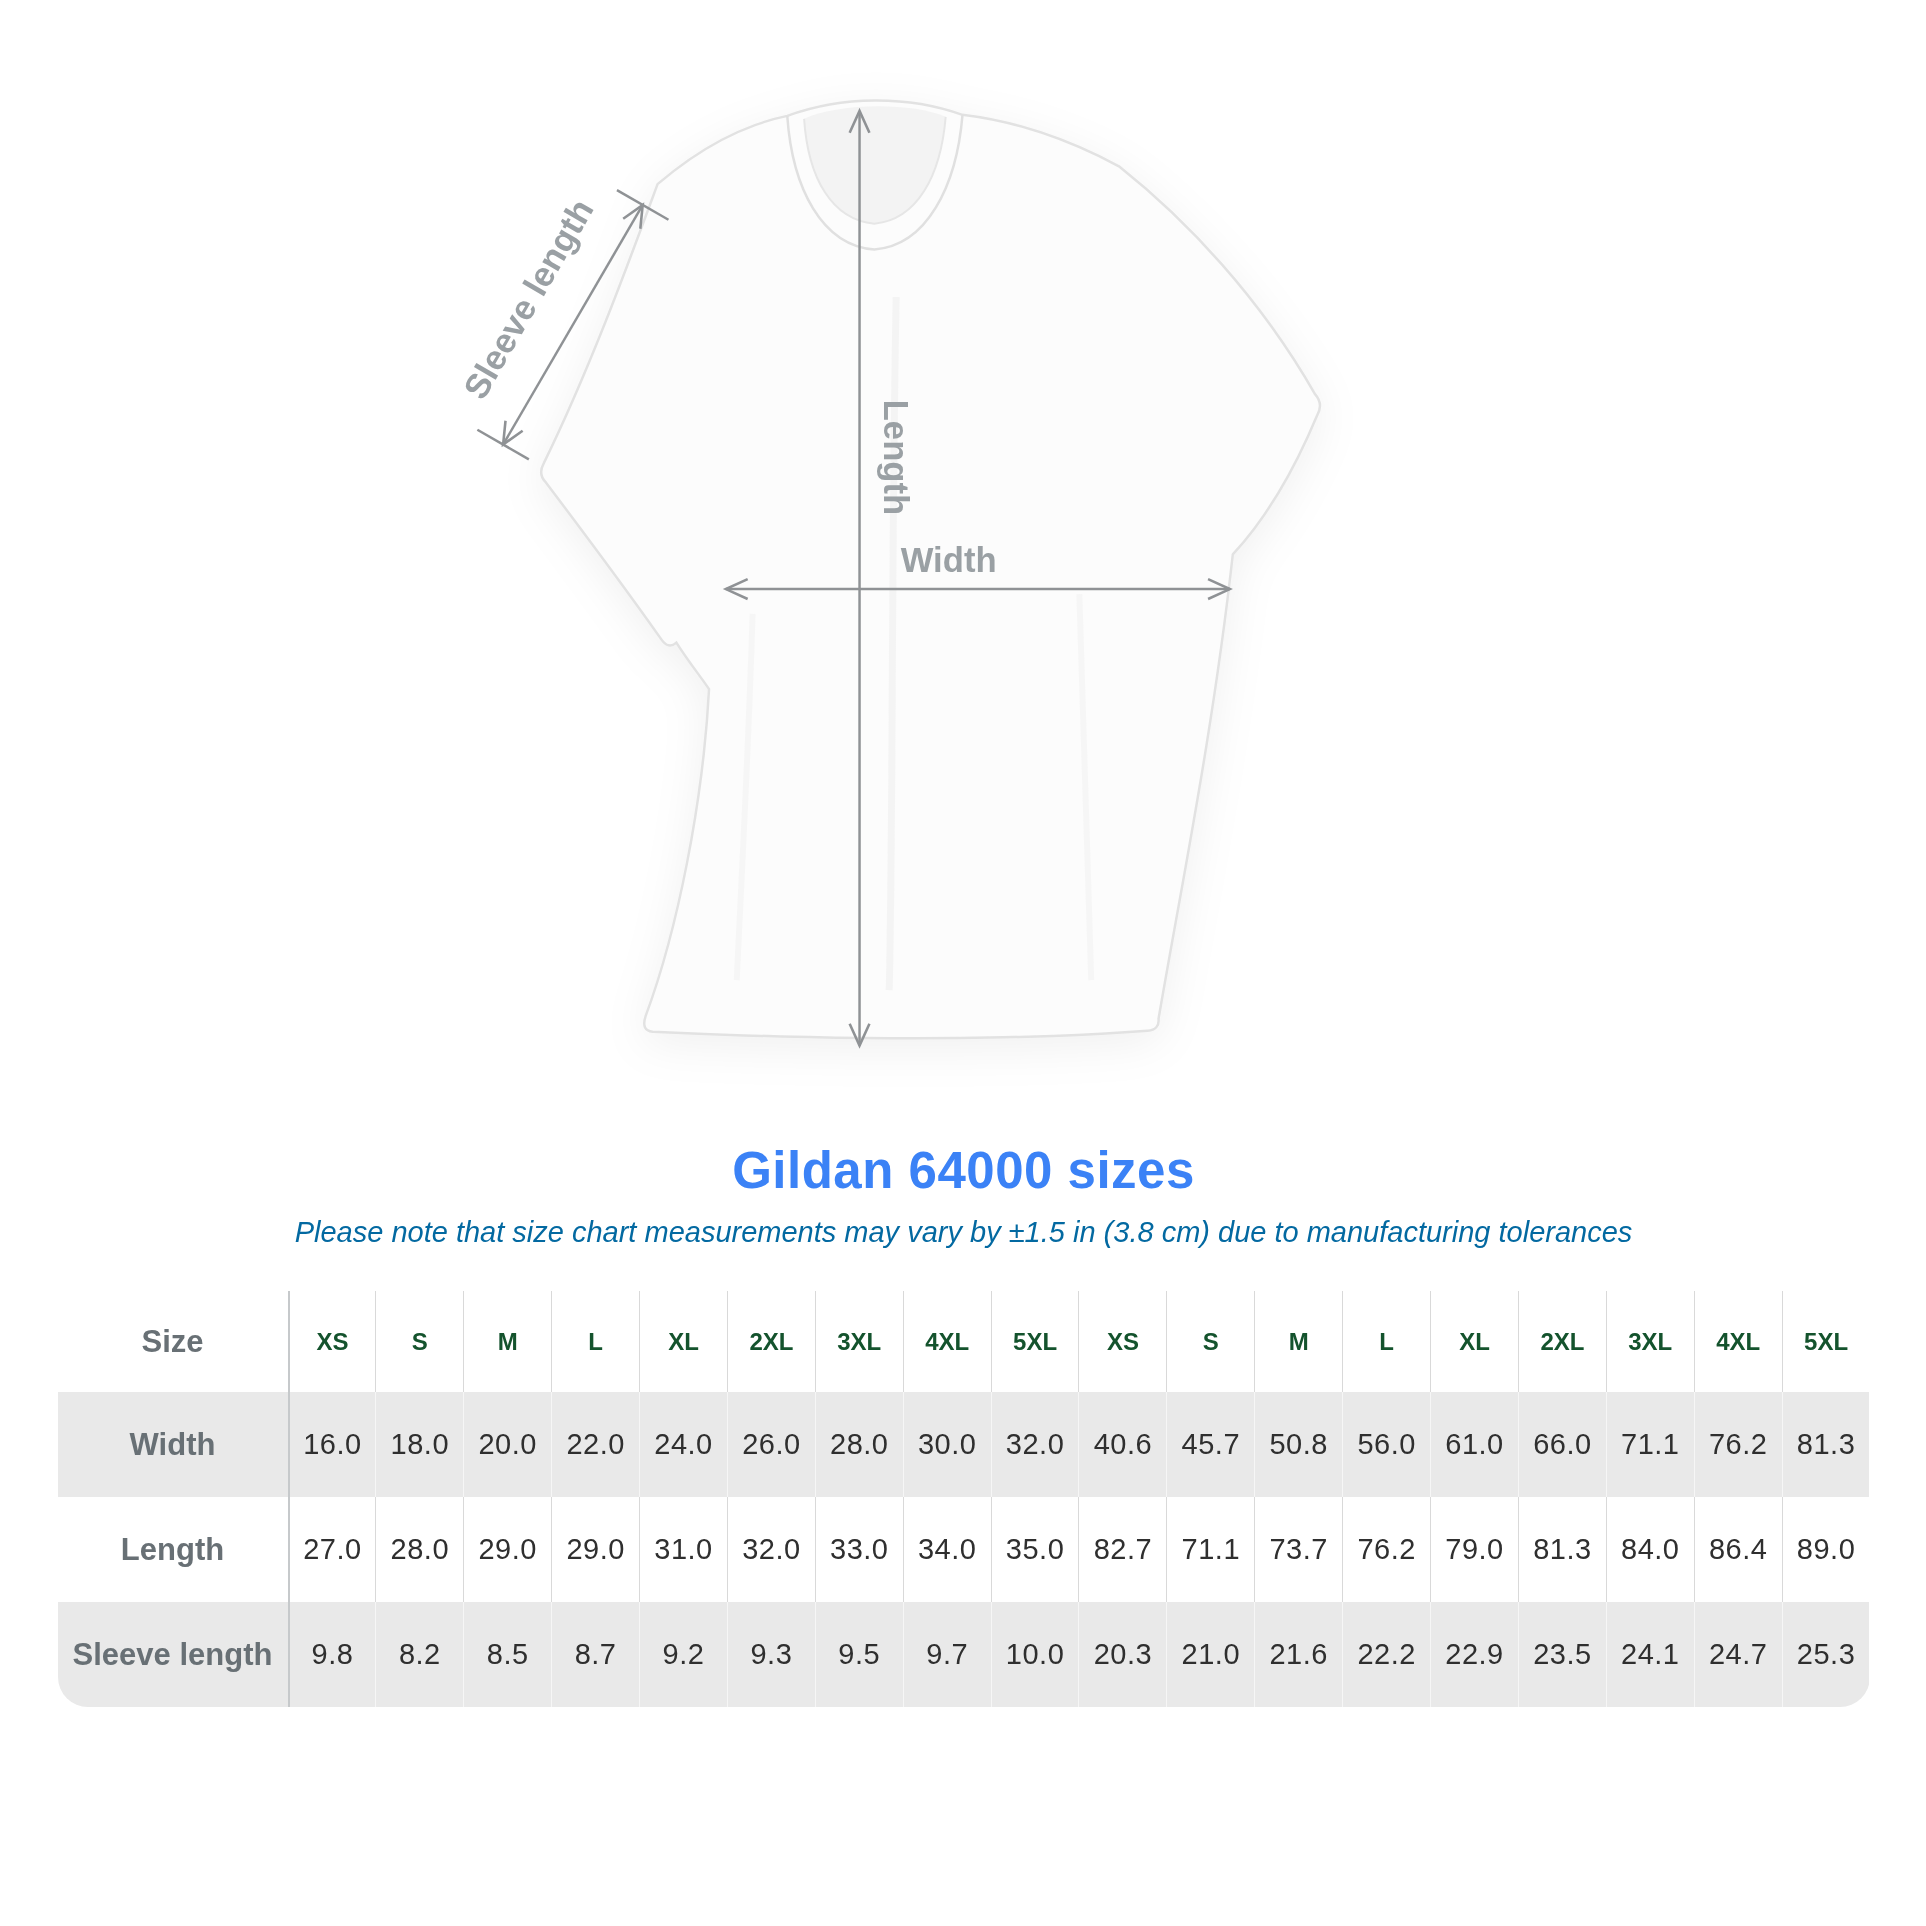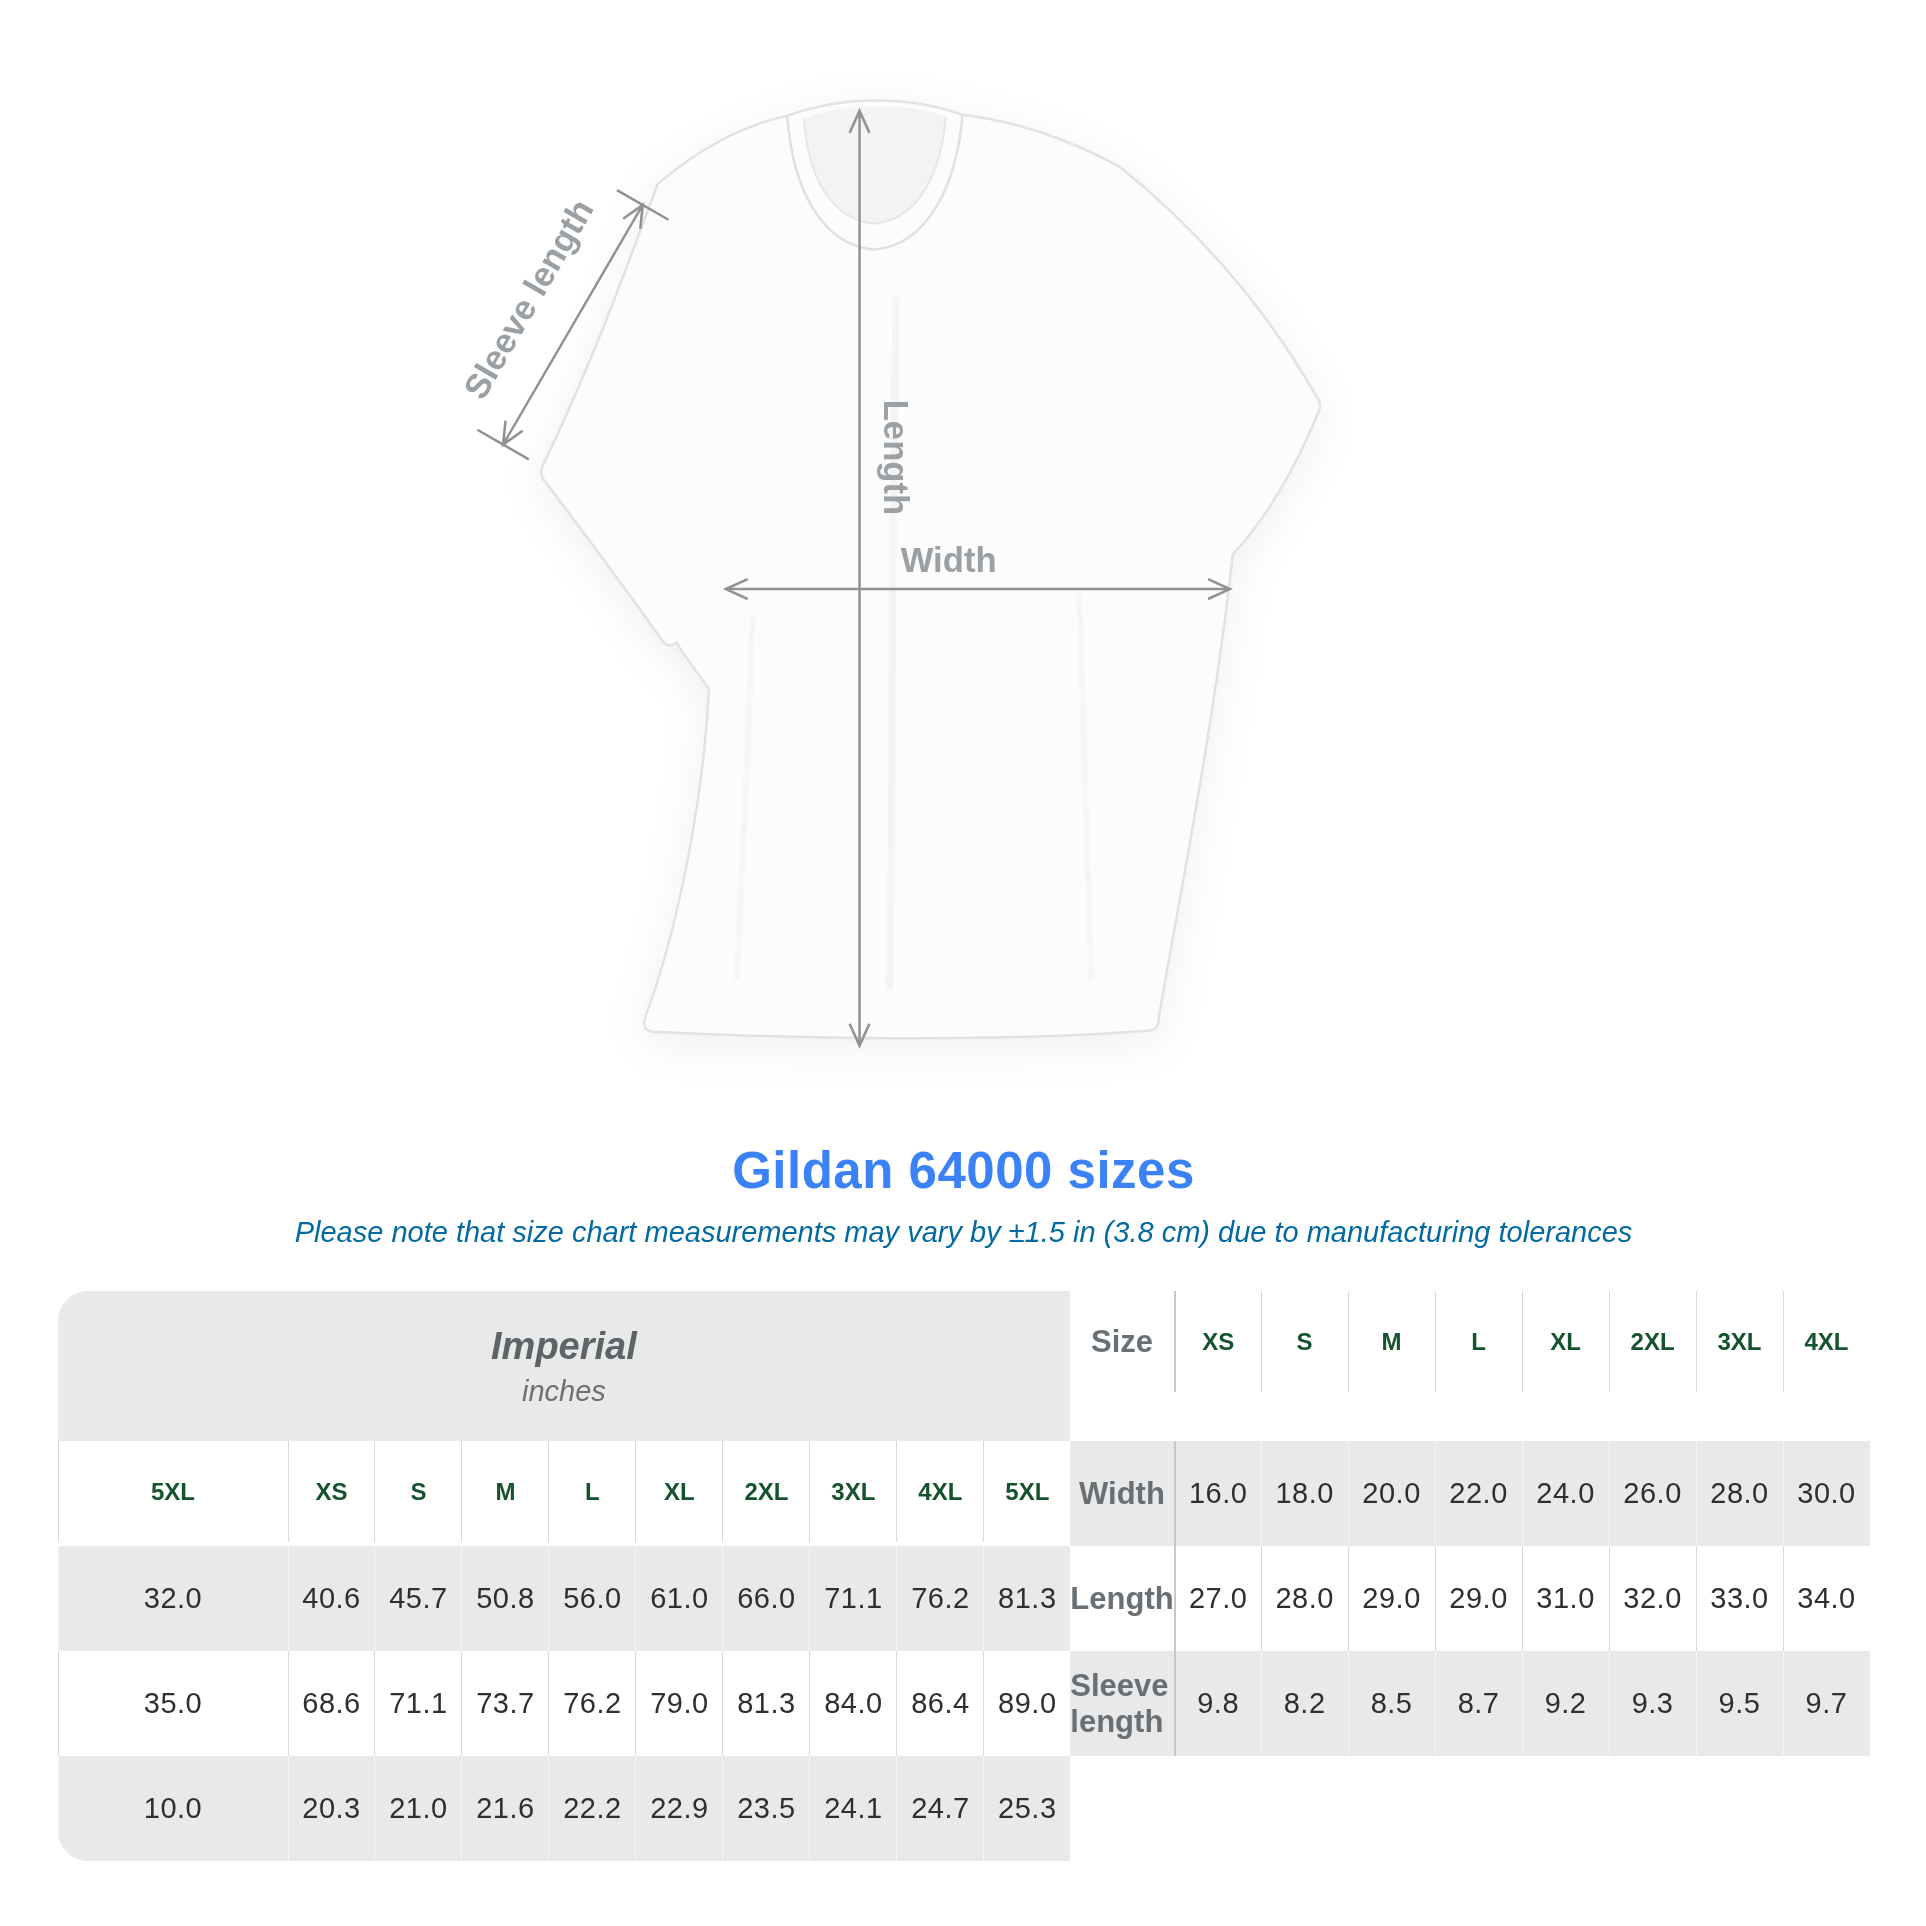--- a/index.html
+++ b/index.html
@@ -81,24 +81,20 @@
       <text x="958" y="578">Width</text>
     </g>
   </svg>
 </div>
 
 <h1 class="page-title">Gildan 64000 sizes</h1>
 <p class="page-note">Please note that size chart measurements may vary by ±1.5 in (3.8 cm) due to manufacturing tolerances</p>
 
 <div class="size-table">
 
-  <div class="cell gh" style="grid-column:1/11;">
-    <div class="g-name">Imperial</div>
-    <div class="g-unit">inches</div>
-  </div>
 
   <div class="cell h-size bg-w lbl">Size</div>
   <div class="cell h-size bg-w sz dv2">XS</div>
   <div class="cell h-size bg-w sz dv">S</div>
   <div class="cell h-size bg-w sz dv">M</div>
   <div class="cell h-size bg-w sz dv">L</div>
   <div class="cell h-size bg-w sz dv">XL</div>
   <div class="cell h-size bg-w sz dv">2XL</div>
   <div class="cell h-size bg-w sz dv">3XL</div>
   <div class="cell h-size bg-w sz dv">4XL</div>
@@ -136,21 +132,21 @@
   <div class="cell h-data bg-w lbl">Length</div>
   <div class="cell h-data bg-w val dv2">27.0</div>
   <div class="cell h-data bg-w val dv">28.0</div>
   <div class="cell h-data bg-w val dv">29.0</div>
   <div class="cell h-data bg-w val dv">29.0</div>
   <div class="cell h-data bg-w val dv">31.0</div>
   <div class="cell h-data bg-w val dv">32.0</div>
   <div class="cell h-data bg-w val dv">33.0</div>
   <div class="cell h-data bg-w val dv">34.0</div>
   <div class="cell h-data bg-w val dv">35.0</div>
-  <div class="cell h-data bg-w val dv">68.6</div>
+  <div class="cell h-data bg-w val dv">82.7</div>
   <div class="cell h-data bg-w val dv">71.1</div>
   <div class="cell h-data bg-w val dv">73.7</div>
   <div class="cell h-data bg-w val dv">76.2</div>
   <div class="cell h-data bg-w val dv">79.0</div>
   <div class="cell h-data bg-w val dv">81.3</div>
   <div class="cell h-data bg-w val dv">84.0</div>
   <div class="cell h-data bg-w val dv">86.4</div>
   <div class="cell h-data bg-w val dv">89.0</div>
 
   <div class="cell h-data bg-g lbl">Sleeve length</div>

